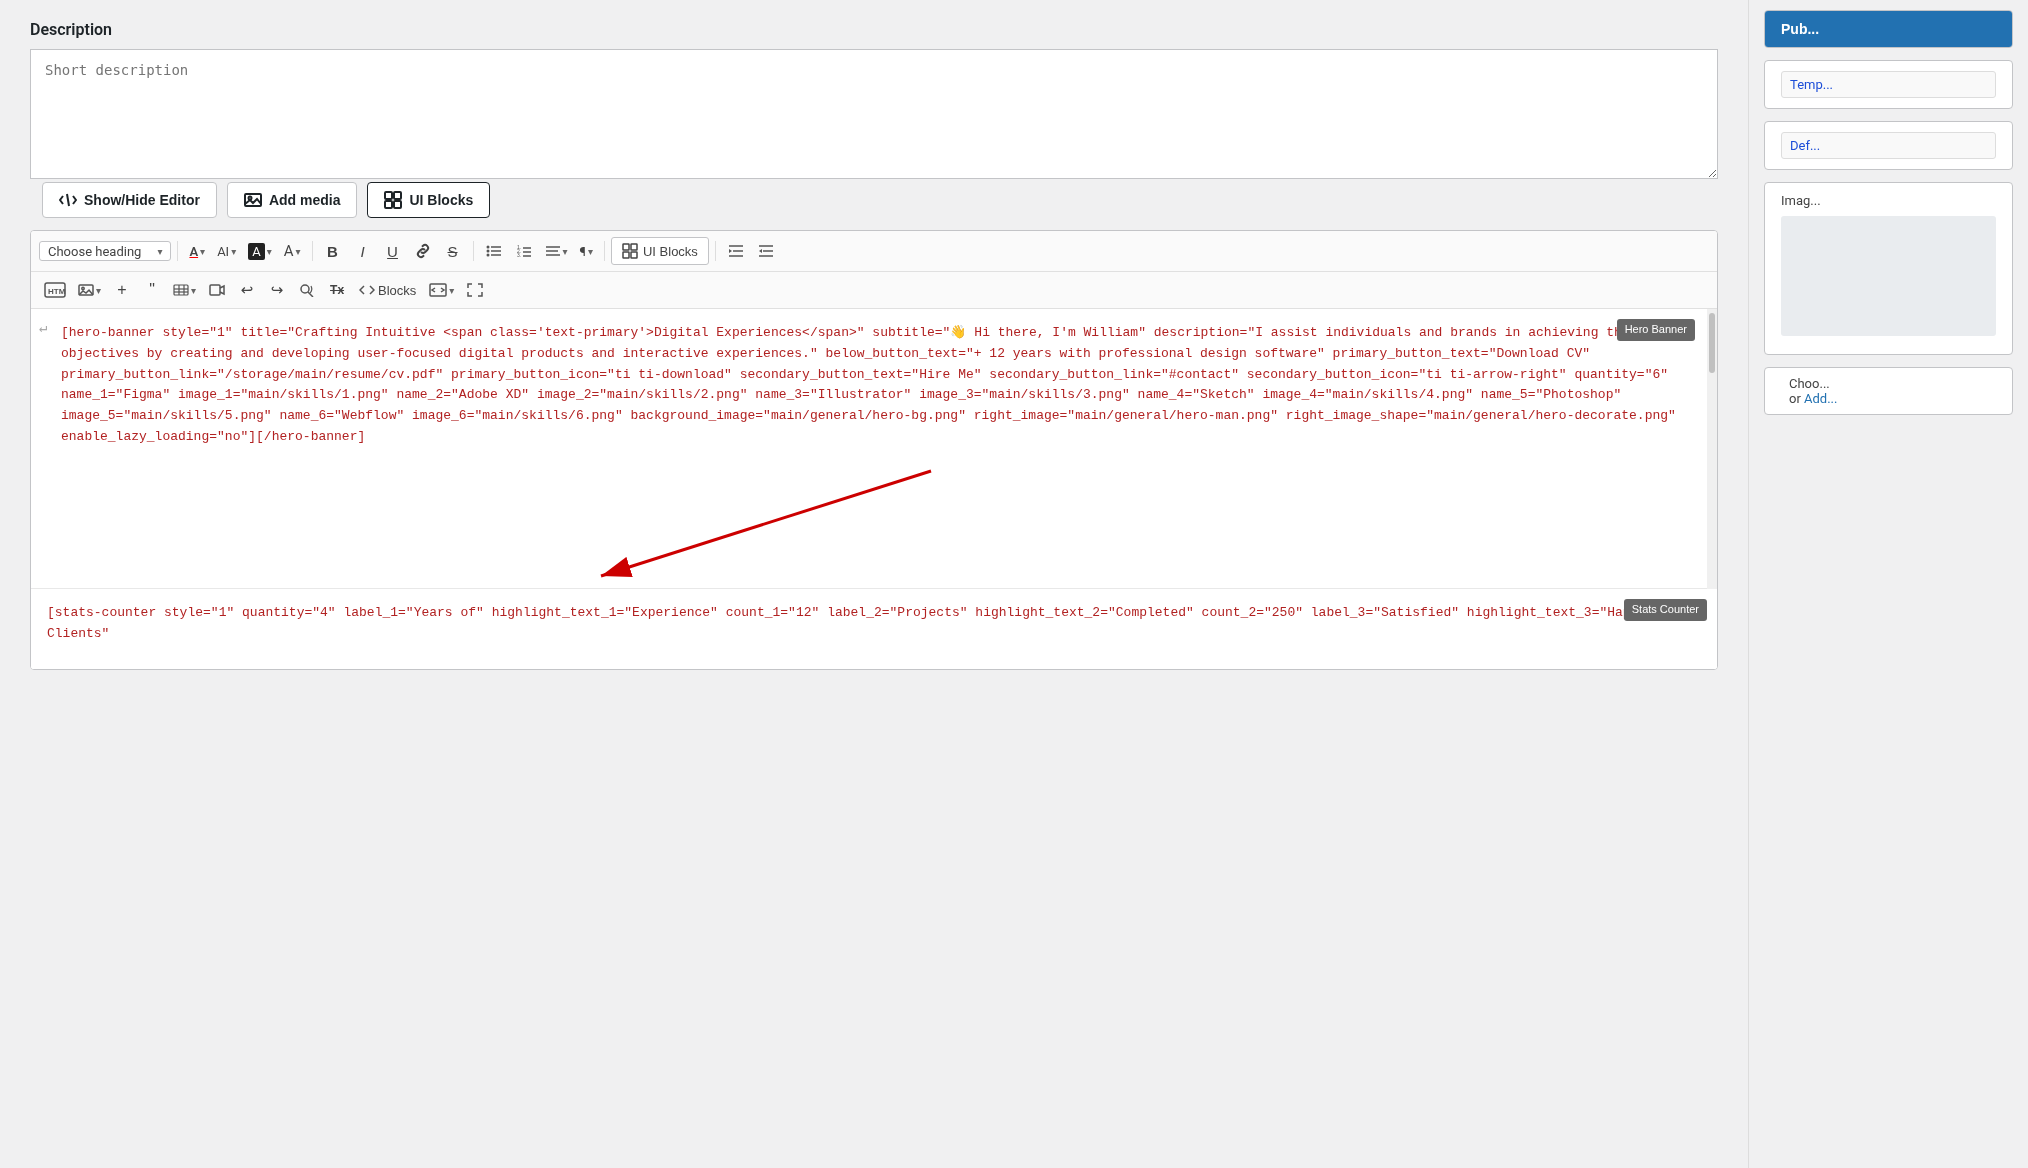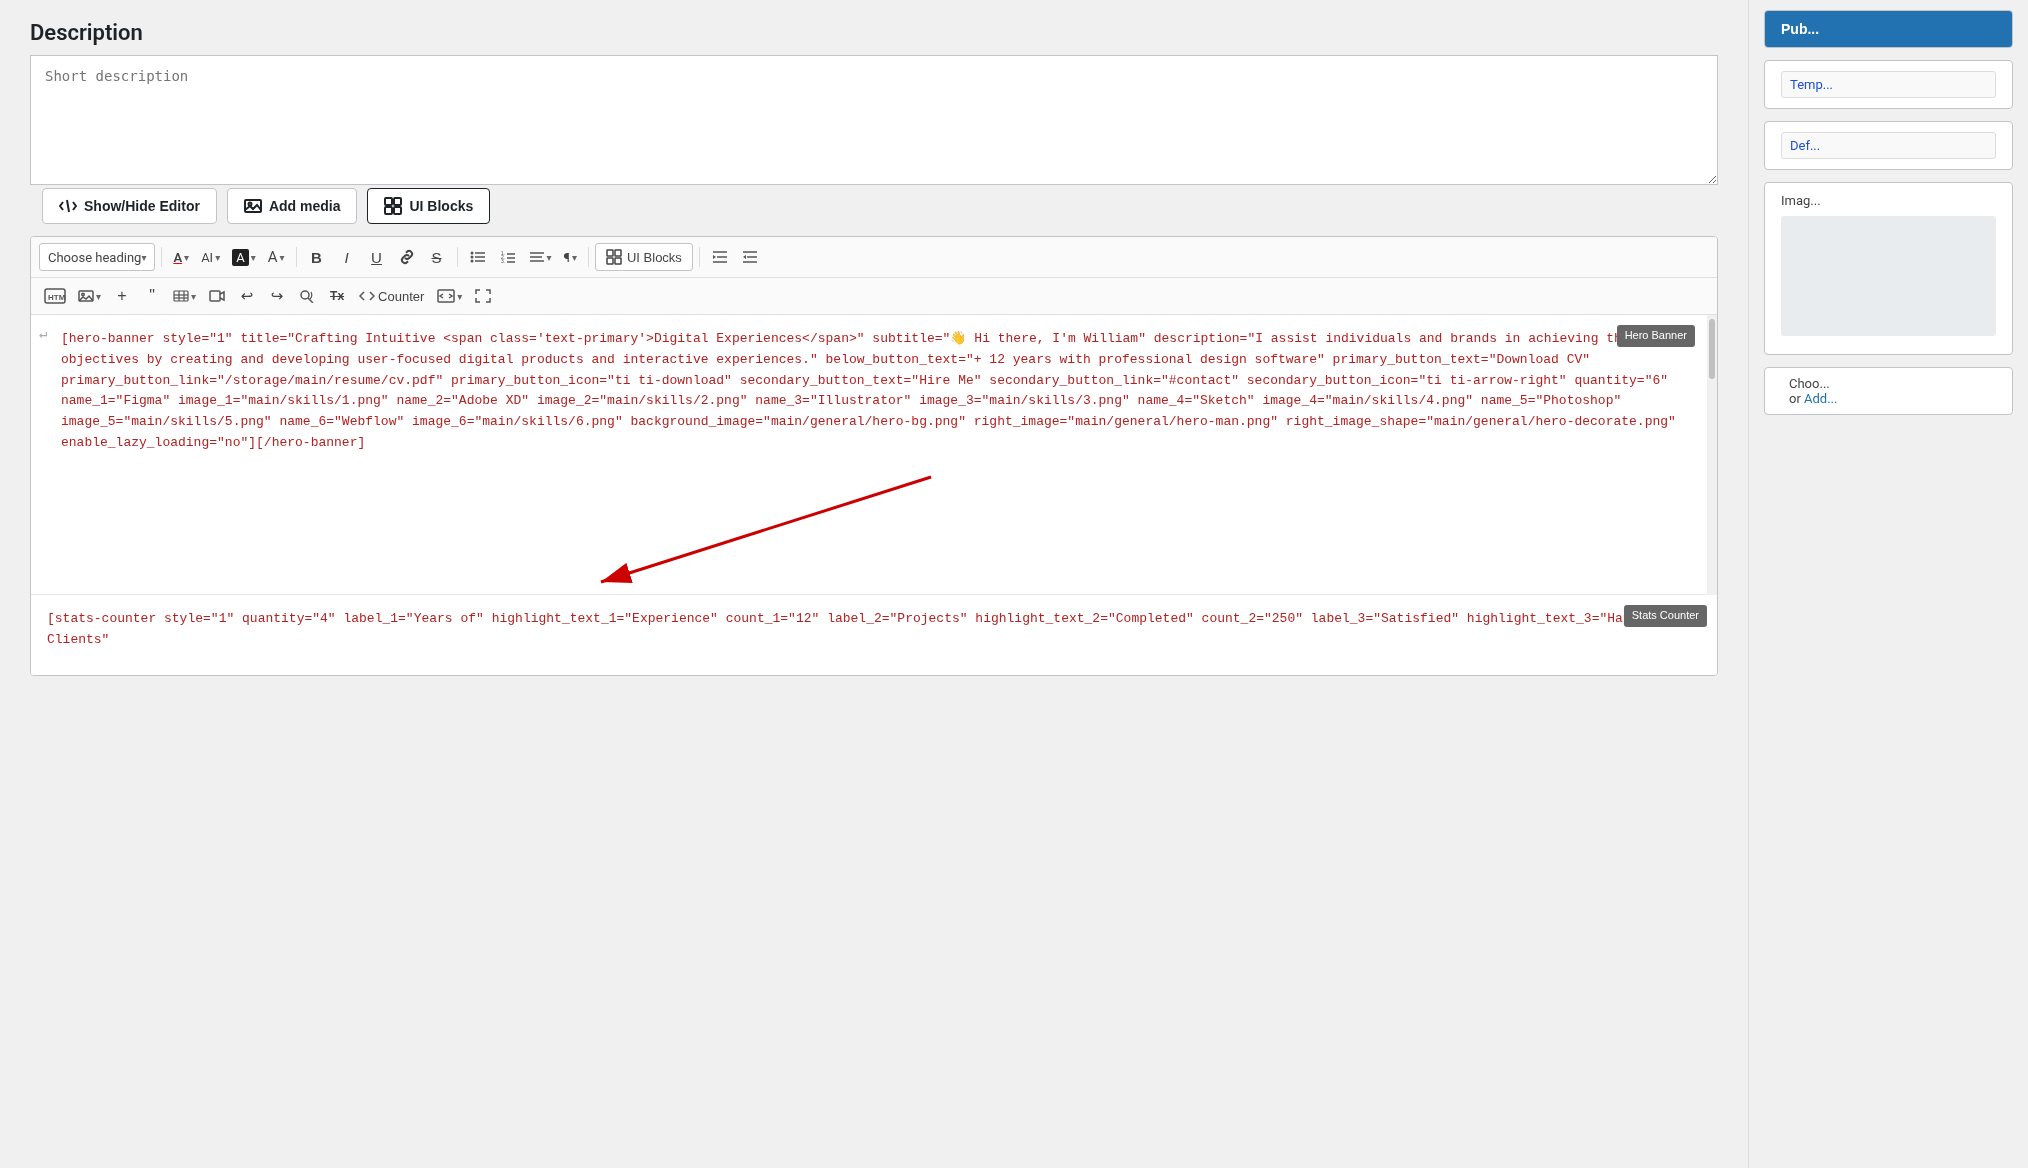--- a/index.html
+++ b/index.html
@@ -23,21 +23,21 @@
     .right-sidebar {
       width: 280px;
       background: #f0f0f1;
       padding: 10px 15px;
       border-left: 1px solid #ddd;
       flex-shrink: 0;
     }
 
     
     .section-label {
-      font-size: 22px;
+      font-size: 16px;
       font-weight: 600;
       color: #1d2327;
       margin-bottom: 10px;
     }
     .description-textarea {
       width: 100%;
       height: 130px;
       border: 1px solid #c3c4c7;
       border-radius: 0;
       padding: 12px 14px;
@@ -123,29 +123,29 @@
       min-width: 28px;
       height: 28px;
     }
     .tb-btn.bold { font-weight: 700; font-size: 15px; }
     .tb-btn.italic { font-style: italic; font-size: 15px; }
     .tb-btn.underline { text-decoration: underline; font-size: 15px; }
     .tb-btn.strike { text-decoration: line-through; font-size: 15px; }
     .heading-select {
       display: flex;
       align-items: center;
-      gap: 0;
+      gap: 16px;
       padding: 3px 8px;
       border: 1px solid #c3c4c7;
       border-radius: 3px;
       background: #fff;
       cursor: pointer;
       font-size: 13px;
       color: #444;
-      height: 28px;
+      height: 20px;
     }
     .tb-dropdown {
       display: flex;
       align-items: center;
       gap: 2px;
       padding: 2px 4px;
       border: 1px solid transparent;
       border-radius: 3px;
       background: transparent;
       cursor: pointer;
@@ -518,21 +518,21 @@
           </svg>
         </button>
         <button class="tb-btn">
           <span style="font-size:12px;font-weight:600;text-decoration:line-through;">Tx</span>
         </button>
         <button class="tb-btn" style="display:flex;align-items:center;gap:3px;">
           <svg width="16" height="14" viewBox="0 0 16 14" fill="none" stroke="#555" stroke-width="1.5">
             <path d="M5,3 L1,7 L5,11"></path>
             <path d="M11,3 L15,7 L11,11"></path>
           </svg>
-          <span>Counter</span>
+          <span>Blocks</span>
         </button>
         <div class="tb-dropdown">
           <svg width="18" height="14" viewBox="0 0 18 14" fill="none" stroke="#555" stroke-width="1.5">
             <rect x="1" y="1" width="16" height="12" rx="1"></rect>
             <path d="M6,5 L3,7 L6,9"></path>
             <path d="M12,5 L15,7 L12,9"></path>
           </svg>
           <span class="chevron-down">▾</span>
         </div>
         <button class="tb-btn">

